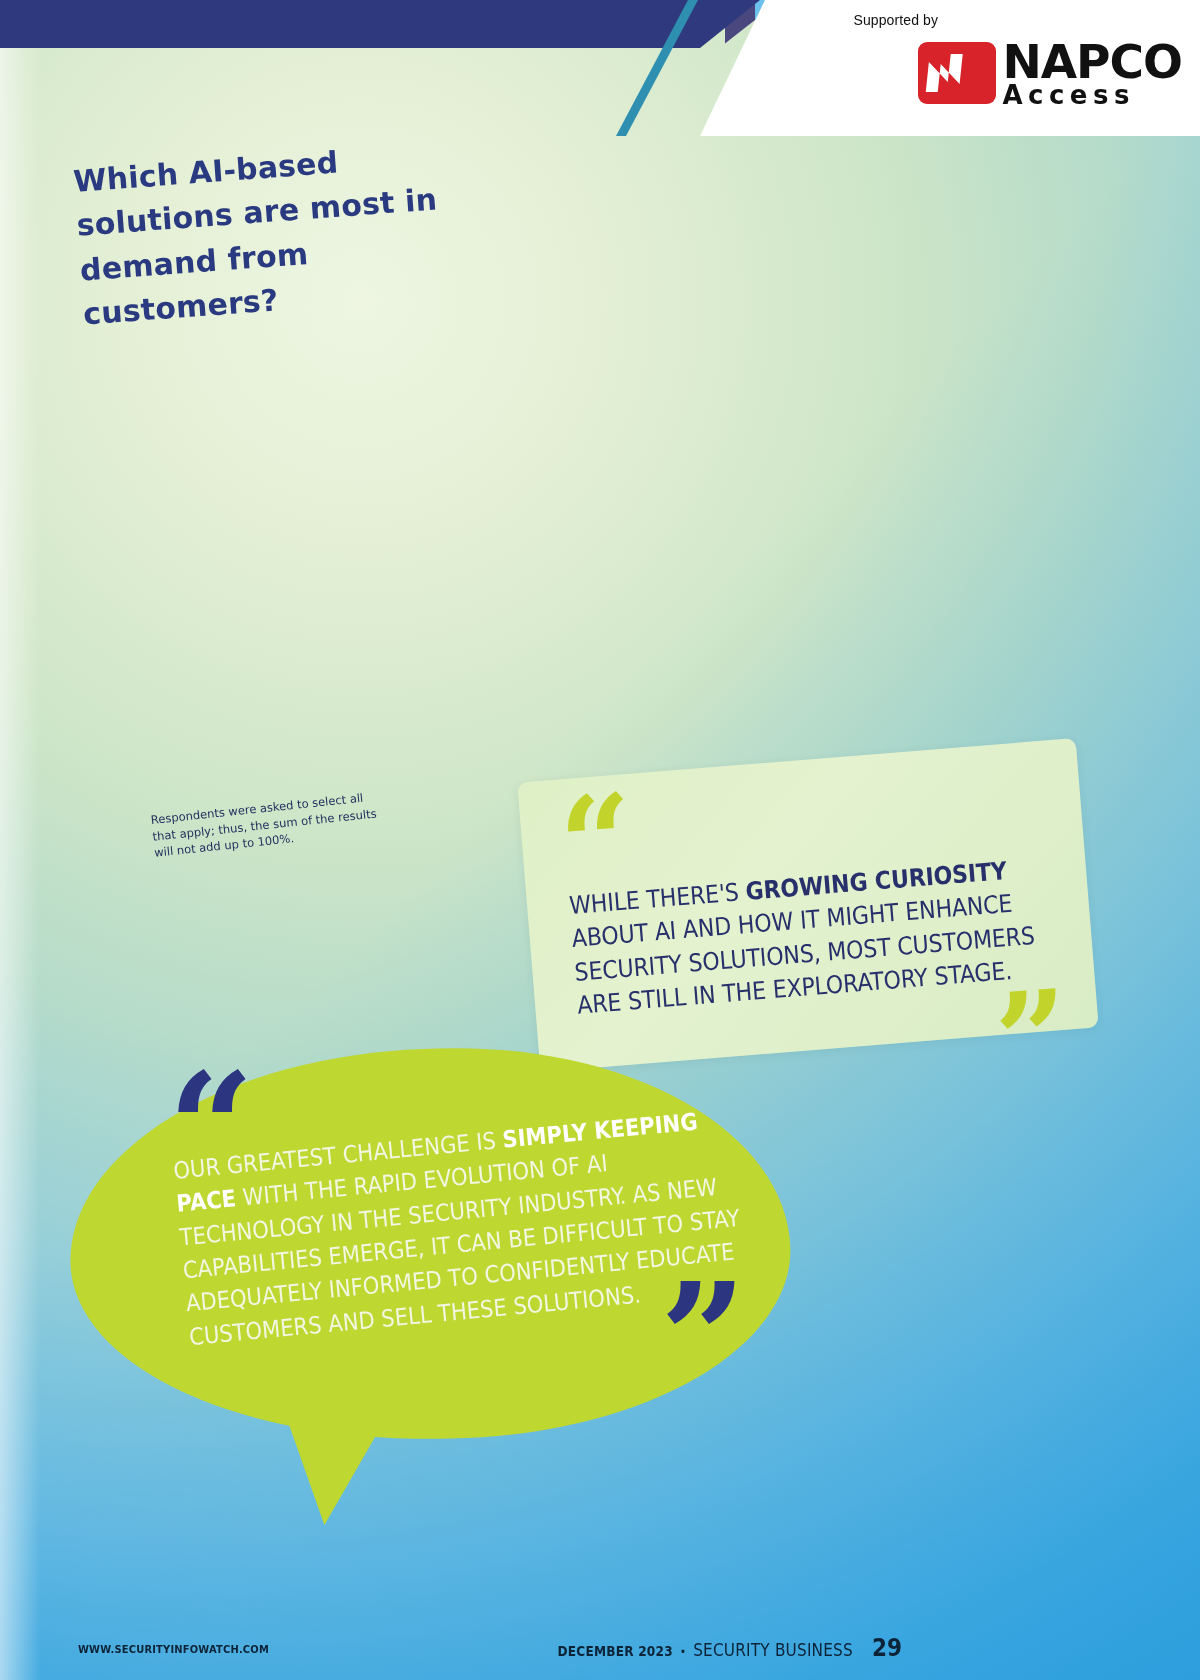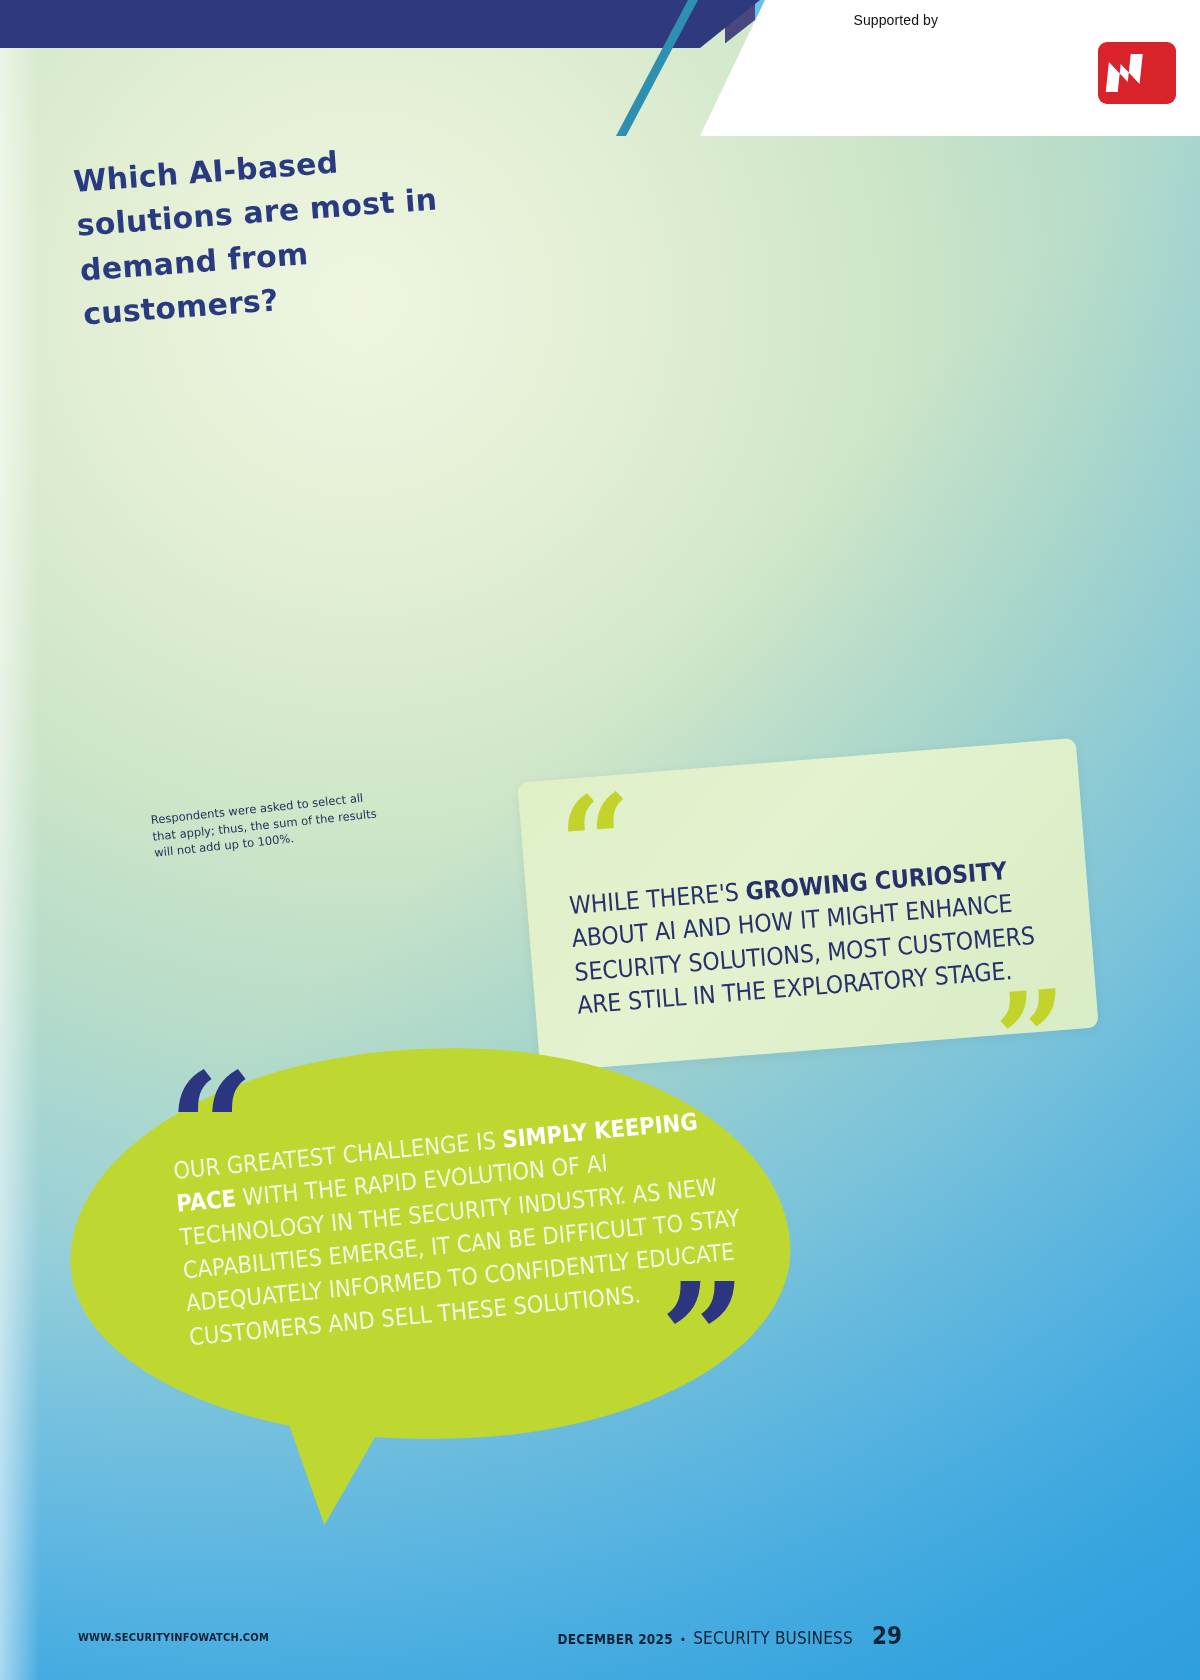--- a/index.html
+++ b/index.html
@@ -135,21 +135,21 @@
   }
   #quote2 .qtext{
     position:absolute;left:112px;top:120px;width:560px;
     transform:rotate(-5.4deg);transform-origin:left top;
     color:#f2f7e2;font-size:23.5px;line-height:1.42;text-transform:uppercase;
     font-family:"DejaVu Sans Condensed","DejaVu Sans", sans-serif;
     z-index:3;
   }
   #quote2 .qtext b{font-weight:bold;color:#ffffff;}
   
-  .footer{position:absolute;left:0;bottom:12px;width:972px;height:60px;z-index:40;}
+  .footer{position:absolute;left:0;bottom:0;width:972px;height:60px;z-index:40;}
   .f-left{
     position:absolute;left:78px;bottom:24px;font-size:11px;letter-spacing:.2px;
     color:#0d2338;font-weight:bold;
     font-family:"DejaVu Sans Condensed","DejaVu Sans", sans-serif;
   }
   .f-right{
     position:absolute;right:70px;bottom:18px;display:flex;align-items:baseline;gap:7px;
     color:#0d2338;font-family:"DejaVu Sans Condensed","DejaVu Sans", sans-serif;
   }
   .f-right .fm{font-size:13.5px;font-weight:bold;letter-spacing:.2px;}
@@ -170,20 +170,24 @@
   <div class="hdr-navy"></div>
   <div class="hdr-teal"></div>
   <div class="hdr-white"></div>
   <div class="sup-by">Supported by</div>
   <div class="napco">
     <div class="napco-mark">
       <svg width="78" height="62" viewBox="0 0 78 62" aria-hidden="true">
         <path d="M13 50 L13 20 L34 40 L34 12 L46 12 L46 42 L25 22 L25 50 Z" fill="#ffffff" transform="skewX(-6)"></path>
       </svg>
     </div>
+    <div class="napco-words">
+      <span class="n1">NAPCO</span>
+      <span class="n2">Access</span>
+    </div>
   </div>
 </div>
 
 <div class="headline">Which AI-based solutions are most in demand from customers?</div>
 
 <div id="chart">
 
   <div class="bar" style="left:105px;bottom:880px;width:190px;height:60px;">
 
     <div class="side" style="width:34px;height:60px;transform:skewY(-38deg);transform-origin:bottom right;"></div>
@@ -262,18 +266,18 @@
   <div class="tail"></div>
   <div class="blob"></div>
   <span class="qm-open">“</span>
   <div class="qtext"><span>OUR GREATEST CHALLENGE IS </span><b>SIMPLY KEEPING PACE</b><span> WITH THE RAPID EVOLUTION OF AI TECHNOLOGY IN THE SECURITY INDUSTRY. AS NEW CAPABILITIES EMERGE, IT CAN BE DIFFICULT TO STAY ADEQUATELY INFORMED TO CONFIDENTLY EDUCATE CUSTOMERS AND SELL THESE SOLUTIONS.</span></div>
   <span class="qm-close">”</span>
 </div>
 
 <div class="footer">
   <div class="f-left">WWW.SECURITYINFOWATCH.COM</div>
   <div class="f-right">
-    <span class="fm">DECEMBER 2025</span>
+    <span class="fm">DECEMBER 2023</span>
     <span class="fd">•</span>
     <span class="fb">SECURITY BUSINESS</span>
     <span class="fp">29</span>
   </div>
 </div>
 
 </body></html>

